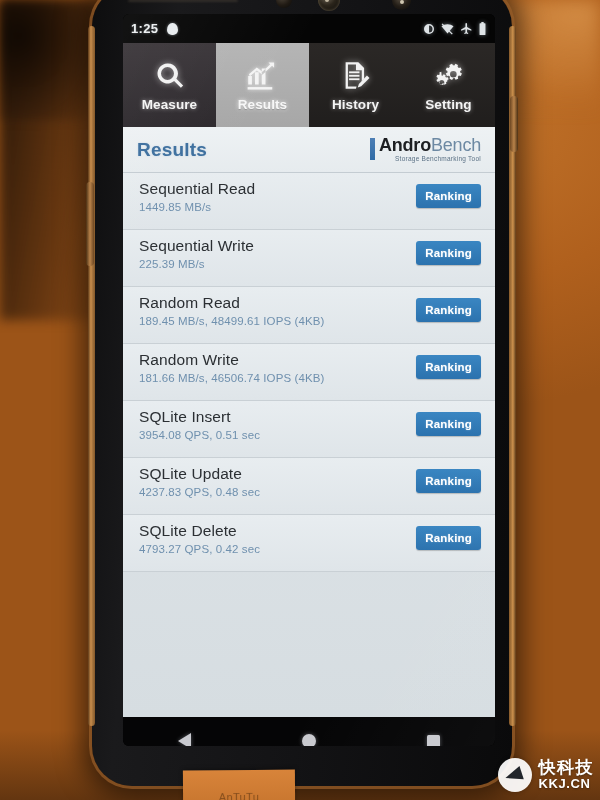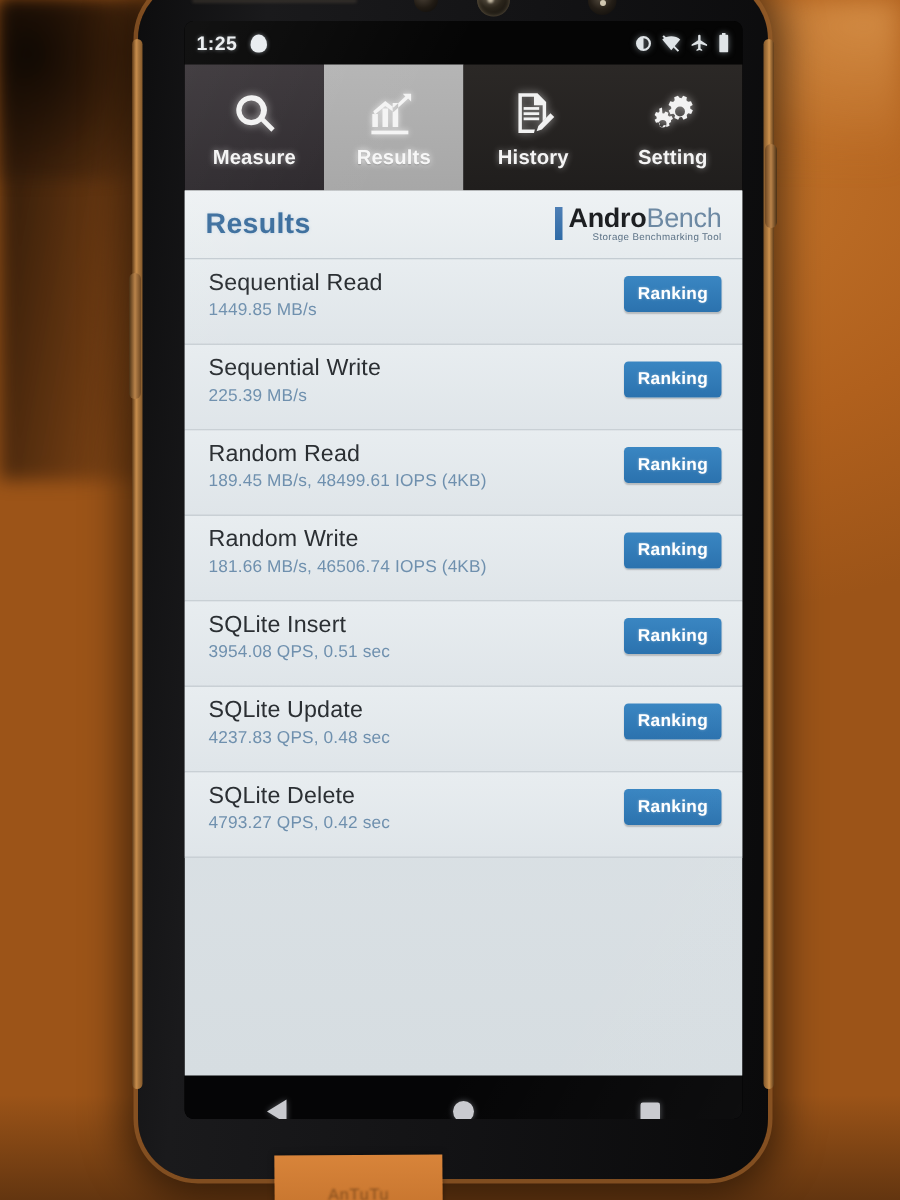--- a/index.html
+++ b/index.html
@@ -466,14 +466,23 @@
       </div>
 
       <div class="screen-sheen"></div>
     </div>
   </div>
 
   <div class="paper-card">
     <span class="paper-text">AnTuTu</span>
   </div>
 
+  <div class="watermark">
+    <span class="wm-circle">
+      <span class="wm-arrow"></span>
+    </span>
+    <span class="wm-texts">
+      <span class="wm-cn">快科技</span>
+      <span class="wm-en">KKJ.CN</span>
+    </span>
+  </div>
 
 </div>
 
 </body></html>

